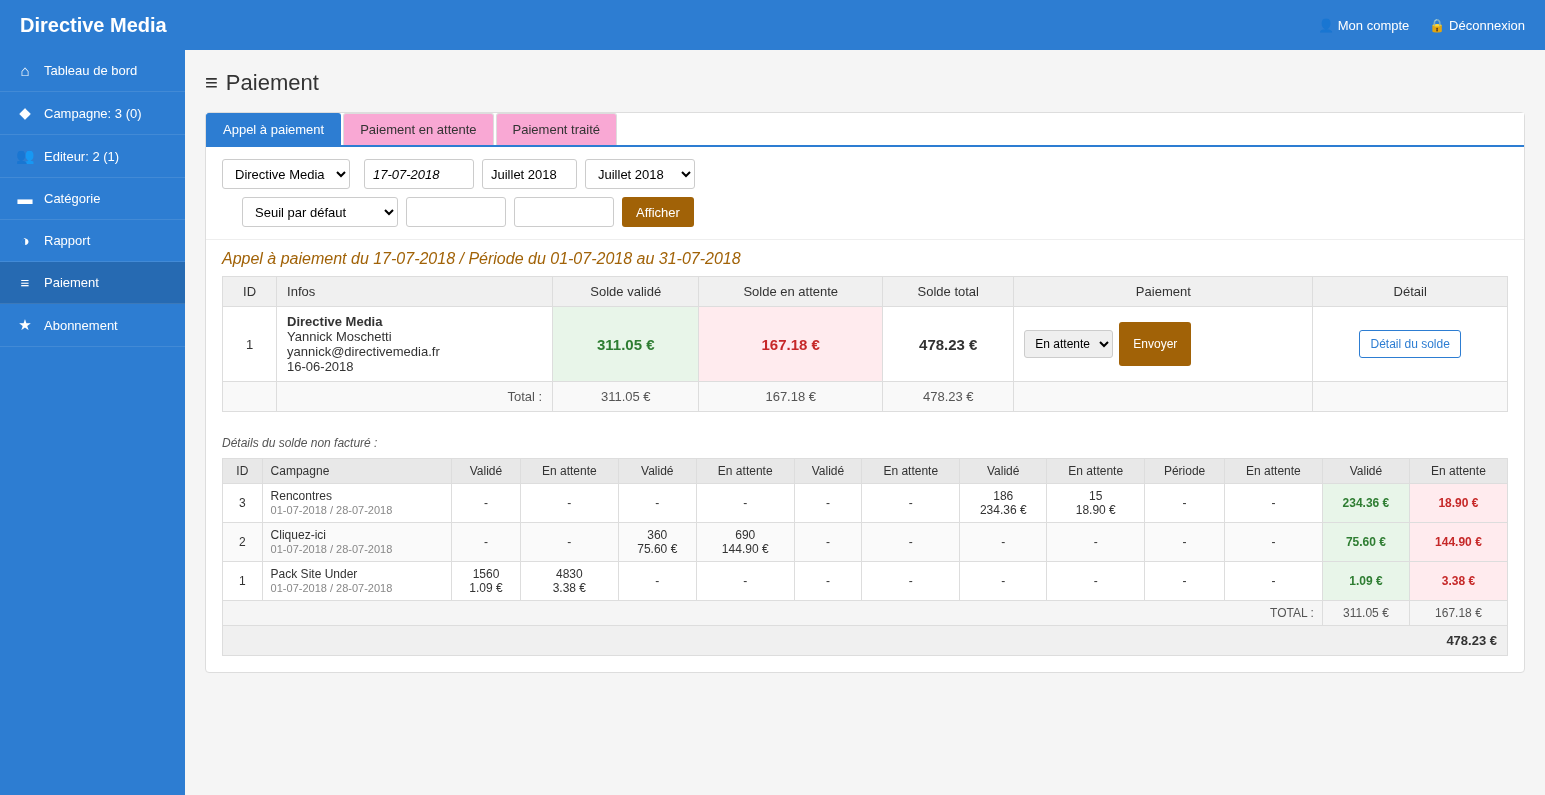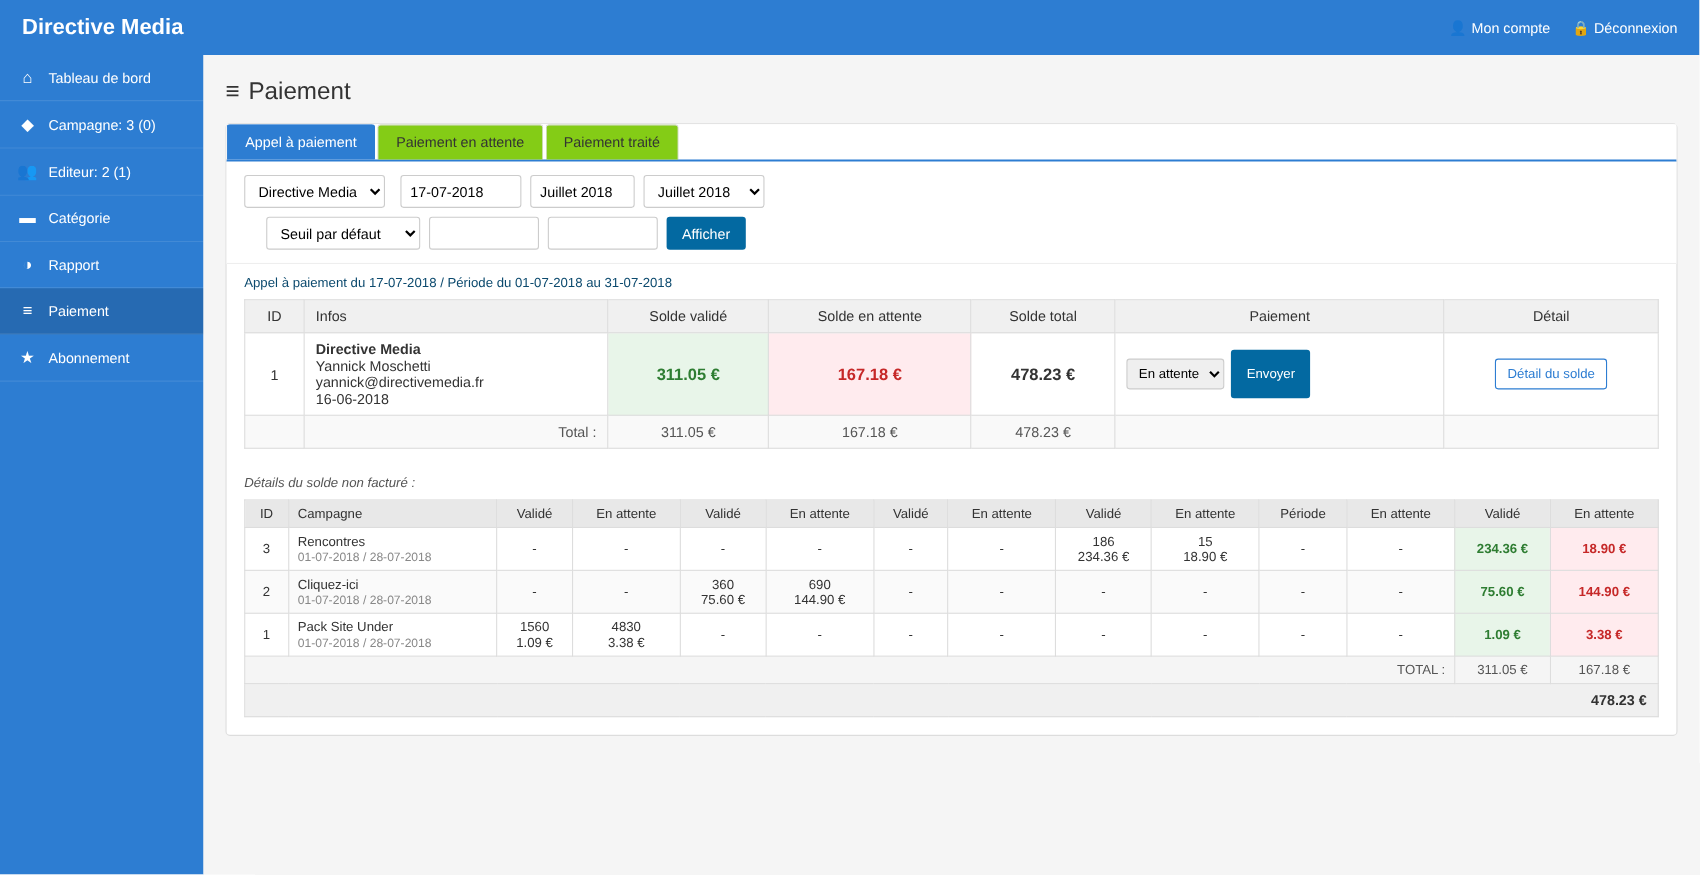--- a/index.html
+++ b/index.html
@@ -94,21 +94,21 @@
     .tabs {
       display: flex;
       border-bottom: 2px solid #2d7dd2;
       background: white;
     }
     .tab {
       padding: 8px 16px;
       cursor: pointer;
       border: 1px solid #ddd;
       border-bottom: none;
-      background: #84cc16;
+      background: #f9a8d4;
       color: #333;
       font-size: 13px;
       margin-right: 2px;
       border-radius: 3px 3px 0 0;
     }
     .tab.active {
       background: #2d7dd2;
       color: white;
       border-color: #2d7dd2;
     }
@@ -136,43 +136,44 @@
     }
     .filter-input {
       padding: 4px 8px;
       border: 1px solid #ccc;
       border-radius: 3px;
       font-size: 13px;
       height: 30px;
       width: 100px;
     }
     .btn-primary {
-      background: #0369a1;
+      background: #a16207;
       color: white;
       border: none;
       padding: 5px 14px;
       border-radius: 3px;
       cursor: pointer;
       font-size: 13px;
       height: 30px;
     }
     .btn-outline {
       background: white;
       color: #2d7dd2;
       border: 1px solid #2d7dd2;
       padding: 6px 10px;
       border-radius: 3px;
       cursor: pointer;
       font-size: 12px;
     }
 
     
     .info-text {
-      color: #0c4a6e;
-      font-size: 12px;
+      font-style: italic;
+      color: #a16207;
+      font-size: 16px;
       padding: 10px 0 8px 0;
     }
 
     
     .table-wrapper {
       overflow-x: auto;
     }
     table {
       width: 100%;
       border-collapse: collapse;
@@ -322,26 +323,26 @@
       <div class="tabs">
         <div class="tab active">Appel à paiement</div>
         <div class="tab">Paiement en attente</div>
         <div class="tab">Paiement traité</div>
       </div>
 
       <div class="filter-bar">
         <div class="filter-row">
           <select class="filter-select"><option>Directive Media</option></select>
           <span style="margin-left:-2px;"></span>
-          <input type="text" class="filter-input" value="17-07-2018" style="width: 110px;">
+          <input type="text" class="filter-input" value="17-07-2018" style="width: 110px; font-style: italic;">
           <input type="text" class="filter-input" style="width: 95px;" value="Juillet 2018">
           <select class="filter-select" style="width:110px;"><option>Juillet 2018</option></select>
         </div>
         <div class="filter-row" style="padding-left:20px;">
-          <select class="filter-select" style="width:140px;"><option>Seuil par défaut</option></select>
+          <select class="filter-select" style="width:156px;"><option>Seuil par défaut</option></select>
           <input type="text" class="filter-input" style="">
           <input type="text" class="filter-input" style="">
           <button class="btn-primary">Afficher</button>
         </div>
       </div>
 
       <p class="info-text" style="padding: 10px 16px 0 16px;">
         <span>Appel à paiement du 17-07-2018 / Période du 01-07-2018 au 31-07-2018</span>
       </p>
 

